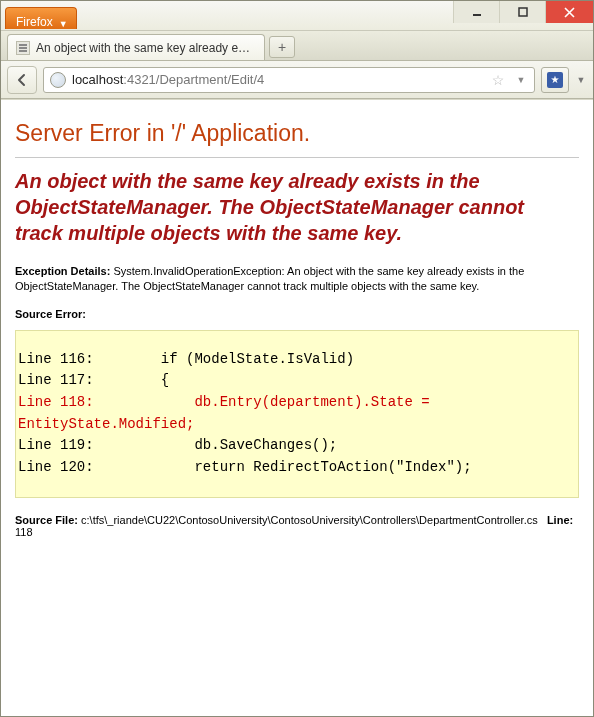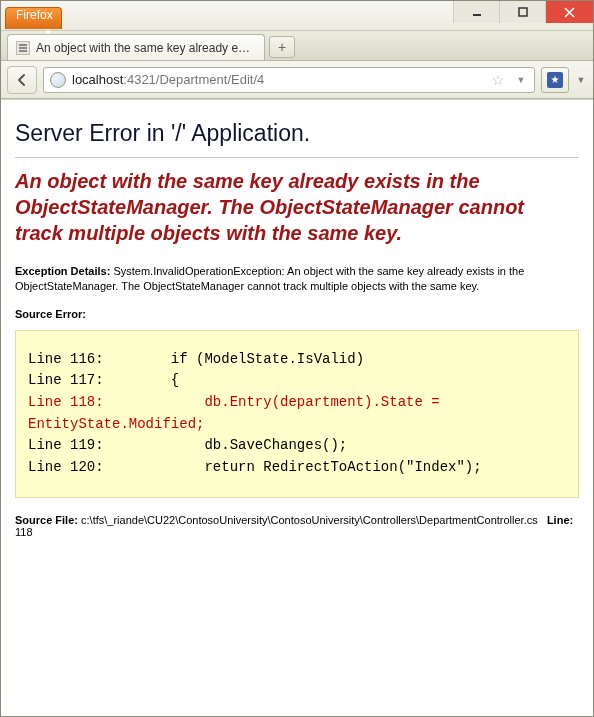--- a/index.html
+++ b/index.html
@@ -39,21 +39,20 @@
     gap: 6px;
     background: linear-gradient(to bottom, #f79a3f 0%, #e06c12 100%);
     color: #fff;
     height: 22px;
     margin: 4px 0 0 4px;
     padding: 0 8px 0 10px;
     border-radius: 4px 4px 0 0;
     font-size: 12px;
     border: 1px solid #c95a0a;
     border-bottom: none;
-    flex-direction: column;
   }
   .ff-menu .chev { font-size: 9px; }
   .win-controls {
     position: absolute;
     right: 0;
     top: 0;
     display: flex;
     height: 22px;
   }
   .win-btn {
@@ -207,21 +206,21 @@
     overflow: hidden;
     position: relative;
     border-top: 1px solid #d8d8c8;
   }
   .errorpage {
     padding: 10px 14px 14px 14px;
     font-family: Verdana, Arial, sans-serif;
     color: #000;
   }
   h1.errtitle {
-    color: #0f172a;
+    color: #c2410c;
     font-family: Verdana, sans-serif;
     font-weight: normal;
     font-size: 23px;
     margin: 10px 0 10px 0;
   }
   hr.rule {
     border: none;
     border-top: 1px solid #c8c8c8;
     margin: 6px 0 10px 0;
   }
@@ -241,21 +240,21 @@
   }
   .para b { font-weight: bold; }
   .label {
     font-size: 11px;
     font-weight: bold;
     margin: 0 0 10px 0;
   }
   .srcbox {
     background: #ffffcc;
     border: 1px solid #e0e0a0;
-    padding: 18px 12px;
+    padding: 18px 2px;
     margin: 4px 0 14px 0;
     font-family: Consolas, "Courier New", monospace;
     font-size: 14px;
     white-space: pre-wrap;
     color: #000;
     line-height: 1.55;
   }
   .srcbox .hl { color: #cc0000; }
   .srcfile { font-size: 11px; margin: 16px 0 14px 0; word-break: break-all; }
   .srcfile b { font-weight: bold; }

